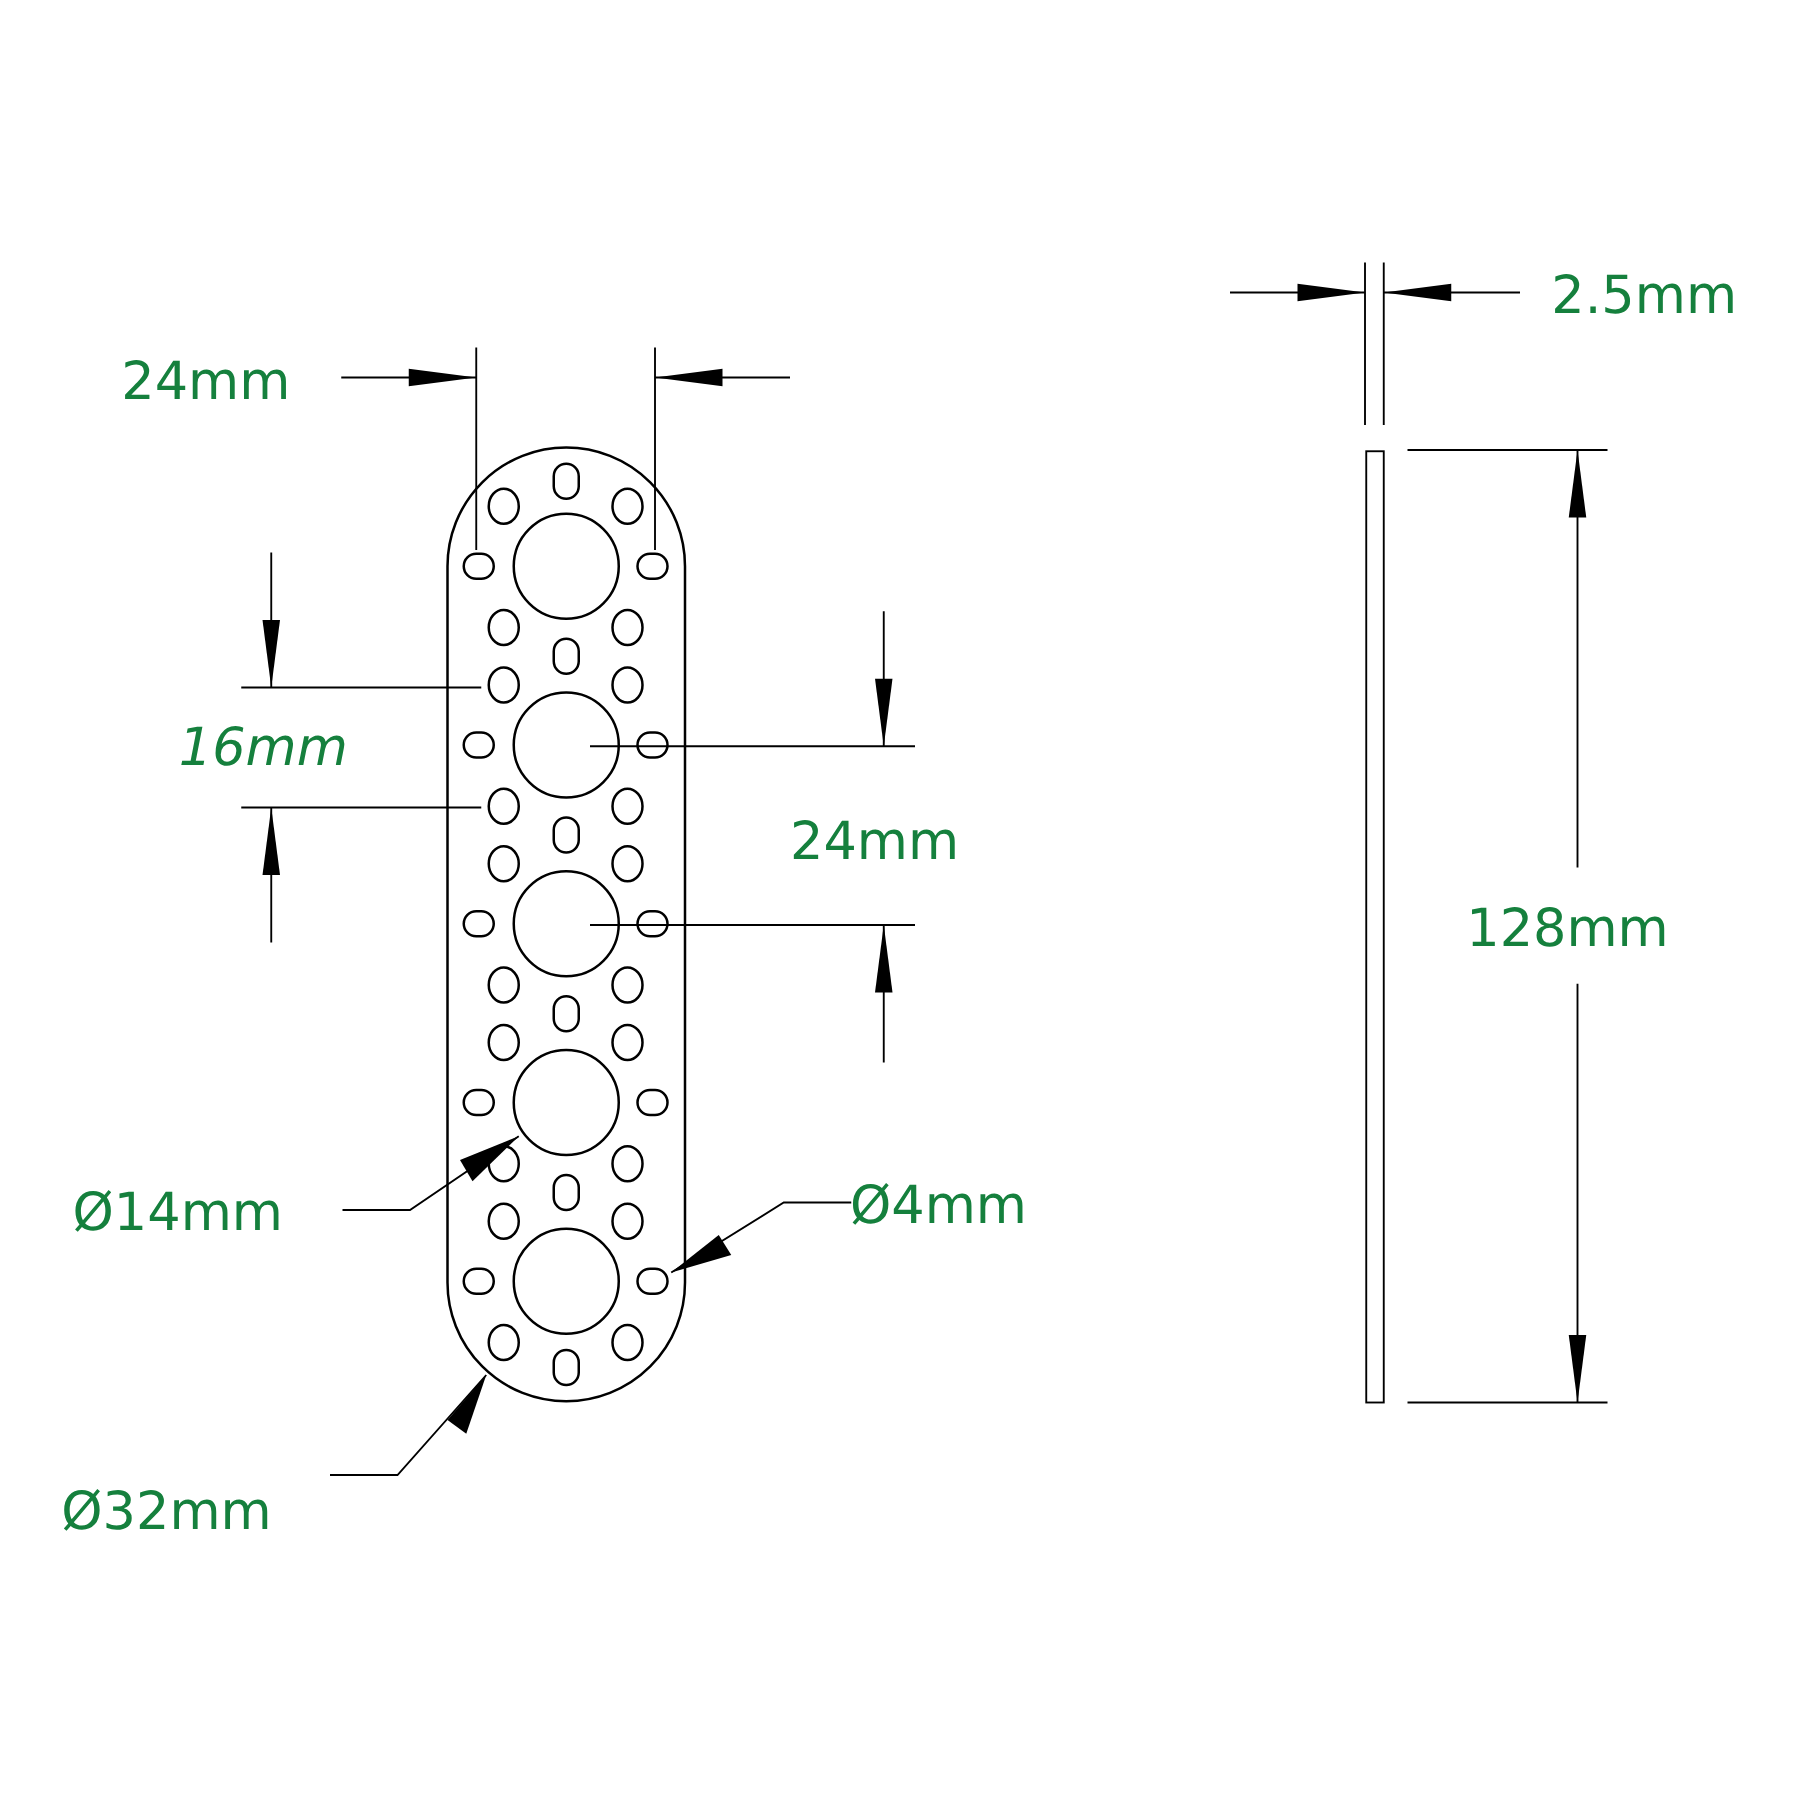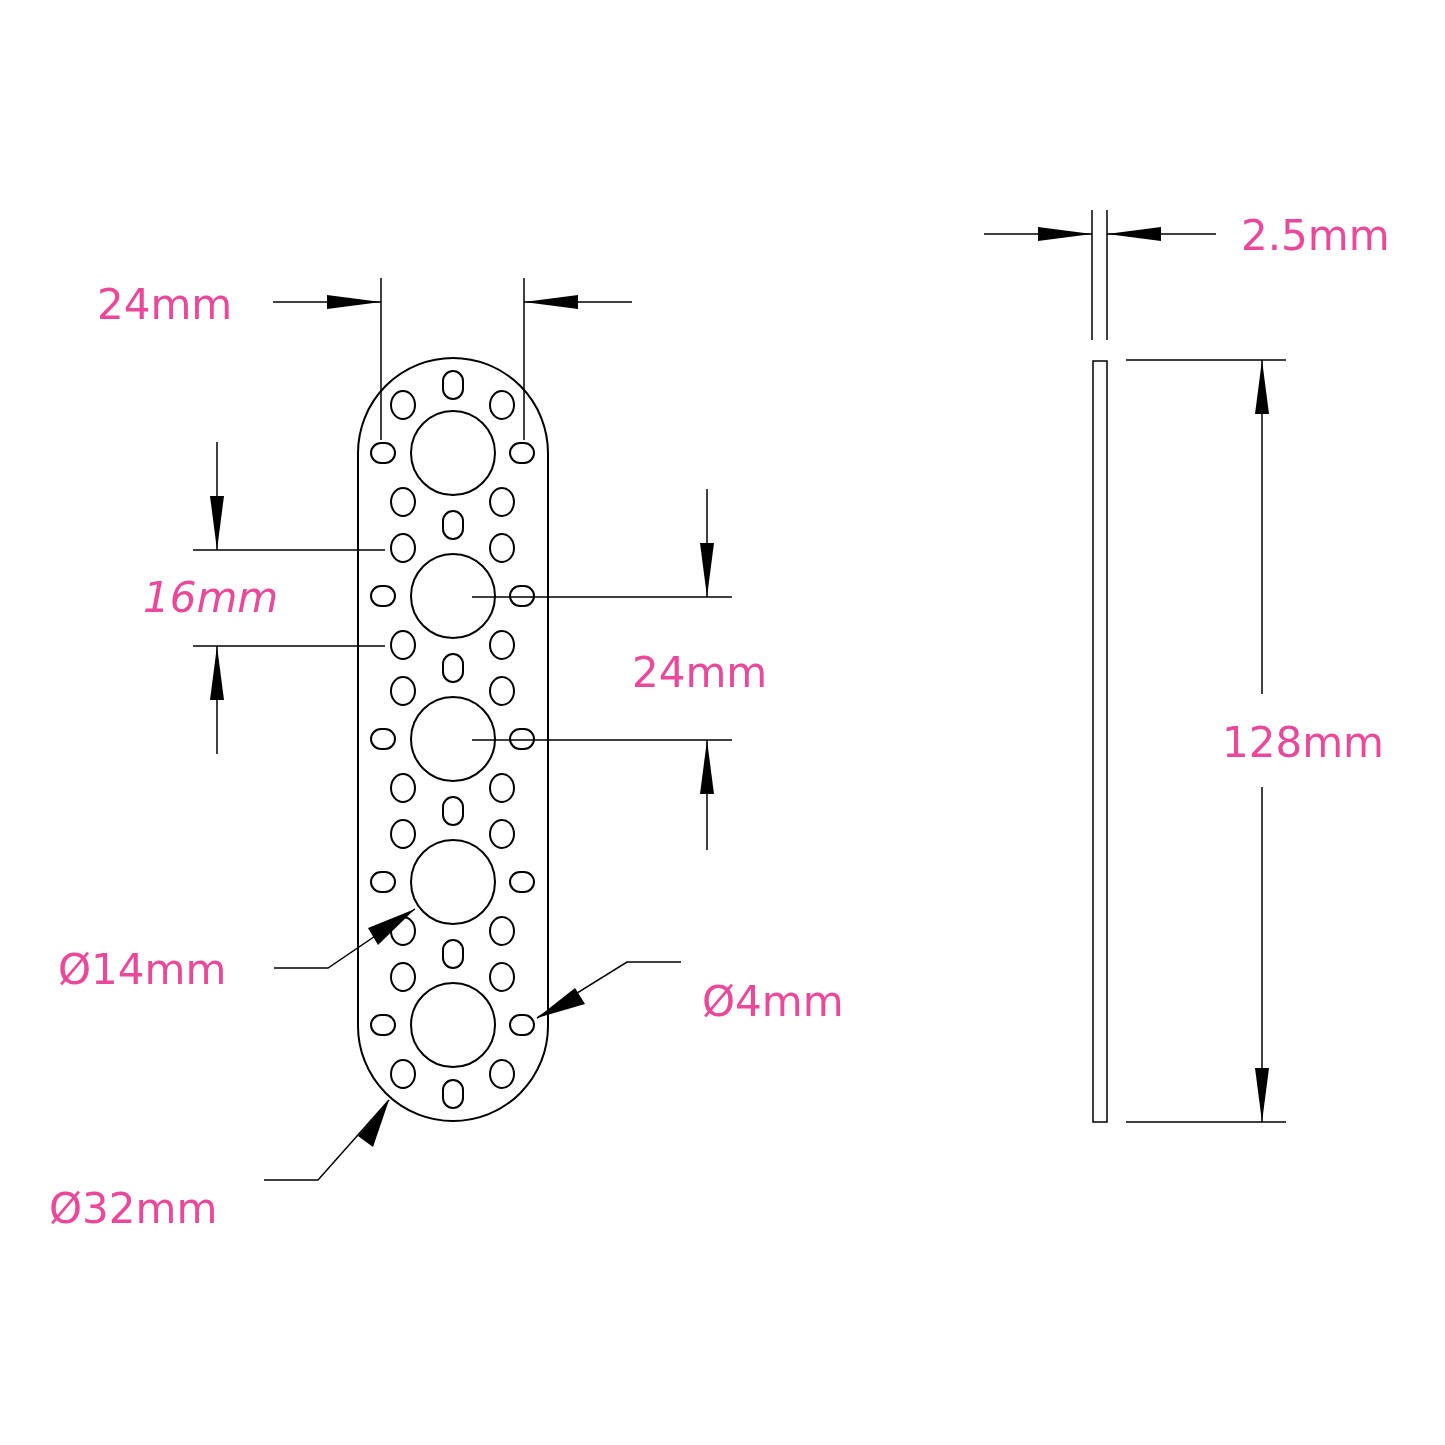--- a/index.html
+++ b/index.html
@@ -1,18 +1,18 @@
 <!DOCTYPE html>
 <html><head>
   <meta charset="utf-8">
   <style>
     html, body { margin: 0; padding: 0; background: #ffffff; }
     body { width: 1445px; height: 1445px; position: relative; overflow: hidden; font-family: "DejaVu Sans", sans-serif; }
     svg { position: absolute; left: 0; top: 0; }
-    .lbl { position: absolute; font-family: "DejaVu Sans", sans-serif; font-size: 42px; color: #ec4899; white-space: nowrap; line-height: 1; letter-spacing: 0px; }
+    .lbl { position: absolute; font-family: "DejaVu Sans", sans-serif; font-size: 42px; color: #15803d; white-space: nowrap; line-height: 1; letter-spacing: 0px; }
   </style>
 </head>
 <body>
 
 <svg width="1445" height="1445" viewBox="0 0 1445 1445" xmlns="http://www.w3.org/2000/svg">
   <defs>
     <g id="slot-h">
         <rect x="-12" y="-10" width="24" height="20" rx="10" ry="10" fill="none" stroke="#000" stroke-width="2"></rect>
       </g>
     <g id="slot-v">
@@ -138,16 +138,16 @@
     <polygon points="1262,360 1255,414 1269,414" stroke="none"></polygon>
     <line x1="1262" y1="787" x2="1262" y2="1122"></line>
     <polygon points="1262,1122 1255,1068 1269,1068" stroke="none"></polygon>
   </g>
 </svg>
 
 <div class="lbl" style="left:97px; top:284px;">24mm</div>
 <div class="lbl" style="left:143px; top:577px;font-style:italic;">16mm</div>
 <div class="lbl" style="left:632px; top:652px;">24mm</div>
 <div class="lbl" style="left:58px; top:949px;">Ø14mm</div>
-<div class="lbl" style="left:702px; top:943px;margin-top:38px;">Ø4mm</div>
+<div class="lbl" style="left:680px; top:943px;">Ø4mm</div>
 <div class="lbl" style="left:49px; top:1188px;">Ø32mm</div>
 <div class="lbl" style="left:1241px; top:215px;">2.5mm</div>
-<div class="lbl" style="left:1222px; top:722px;">128mm</div>
+<div class="lbl" style="left:1173px; top:722px;">128mm</div>
 
 </body></html>

